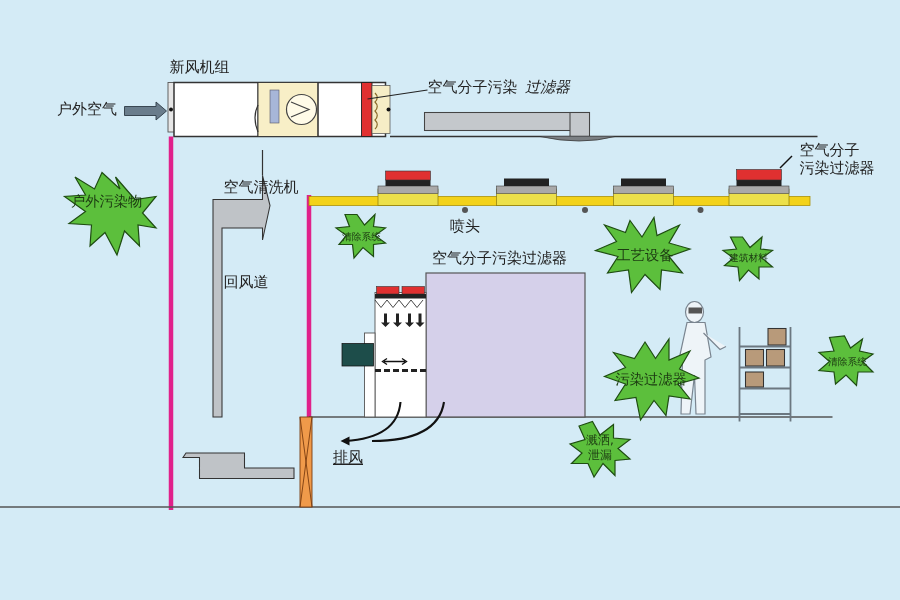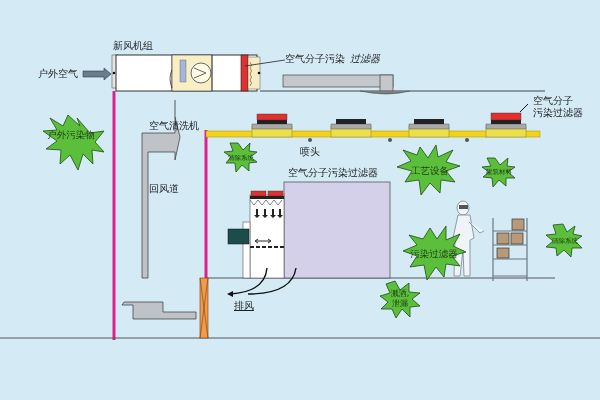--- a/index.html
+++ b/index.html
@@ -176,21 +176,21 @@
 <div class="lbl" style="left:113px; top:40px;">新风机组</div>
 <div class="lbl" style="left:38px; top:68px;">户外空气</div>
 <div class="lbl" style="left:149px; top:98px;margin-top:22px;">空气清洗机</div>
 <div class="lbl" style="left:285px; top:53px;">空气分子污染</div>
 <div class="lbl" style="left:350px; top:53px;font-style:italic;">过滤器</div>
 <div class="lbl" style="left:533px; top:95px;">空气分子</div>
 <div class="lbl" style="left:533px; top:107px;">污染过滤器</div>
 <div class="lbl" style="left:149px; top:183px;">回风道</div>
 <div class="lbl" style="left:300px; top:146px;">喷头</div>
 <div class="lbl" style="left:288px; top:167px;">空气分子污染过滤器</div>
-<div class="lbl" style="left:234px; top:300px;text-decoration:underline;">排风</div>
+<div class="lbl" style="left:222px; top:300px;text-decoration:underline;">排风</div>
 
 <div class="burst-lbl" style="left:42px; top:129px; width:58px;">户外污染物</div>
 <div class="burst-lbl tiny" style="left:226px; top:154px; width:30px;">清除系统</div>
 <div class="burst-lbl" style="left:405px; top:165px; width:50px;">工艺设备</div>
 <div class="burst-lbl tiny" style="left:484px; top:168px; width:30px;">建筑材料</div>
 <div class="burst-lbl" style="left:409px; top:248px; width:50px;">污染过滤器</div>
 <div class="burst-lbl tiny" style="left:549px; top:237px; width:32px;">清除系统</div>
 <div class="burst-lbl" style="left:385px; top:289px; width:30px; font-size:8px; line-height:10px;">
   <div>溅洒,</div>
   <div>泄漏</div>

